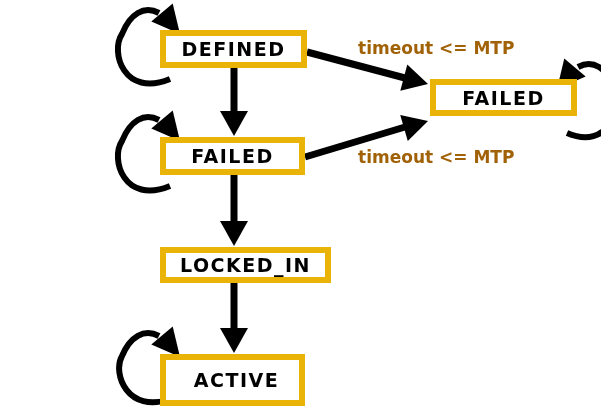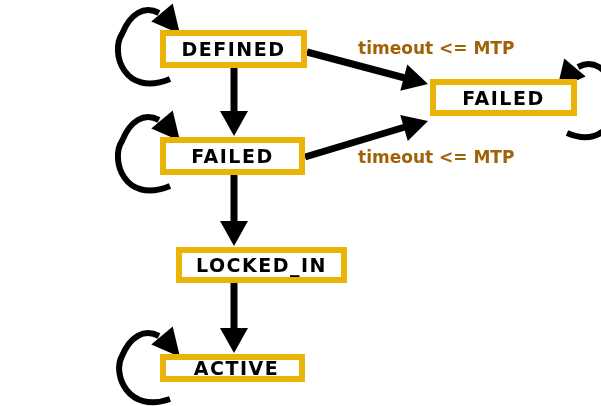--- a/index.html
+++ b/index.html
@@ -28,22 +28,22 @@
     position:absolute;
     z-index:3;
     font-weight:bold;
     font-size:17px;
     color:#a16207;
     white-space:nowrap;
   }
   #state-defined  {left:160px;top:30px; width:147px;height:38px;}
   #state-failed   {left:430px;top:79px; width:147px;height:37px;}
   #state-started  {left:160px;top:137px;width:145px;height:38px;}
-  #state-locked-in{left:176px;top:247px;width:171px;height:36px;}
-  #state-active   {left:160px;top:354px;width:145px;height:28px;padding-left:8px;}
+  #state-locked-in{left:160px;top:247px;width:171px;height:36px;}
+  #state-active   {left:160px;top:354px;width:145px;height:52px;padding-left:8px;}
 
   #label-defined-failed {left:358px;top:38px;}
   #label-defined-started{left:1px;  top:88px;}
   #label-started-failed {left:358px;top:147px;}
   #label-started-locked {left:244px;top:192px;}
   #label-locked-active  {left:246px;top:302px;}
 </style>
 </head>
 <body>
 

